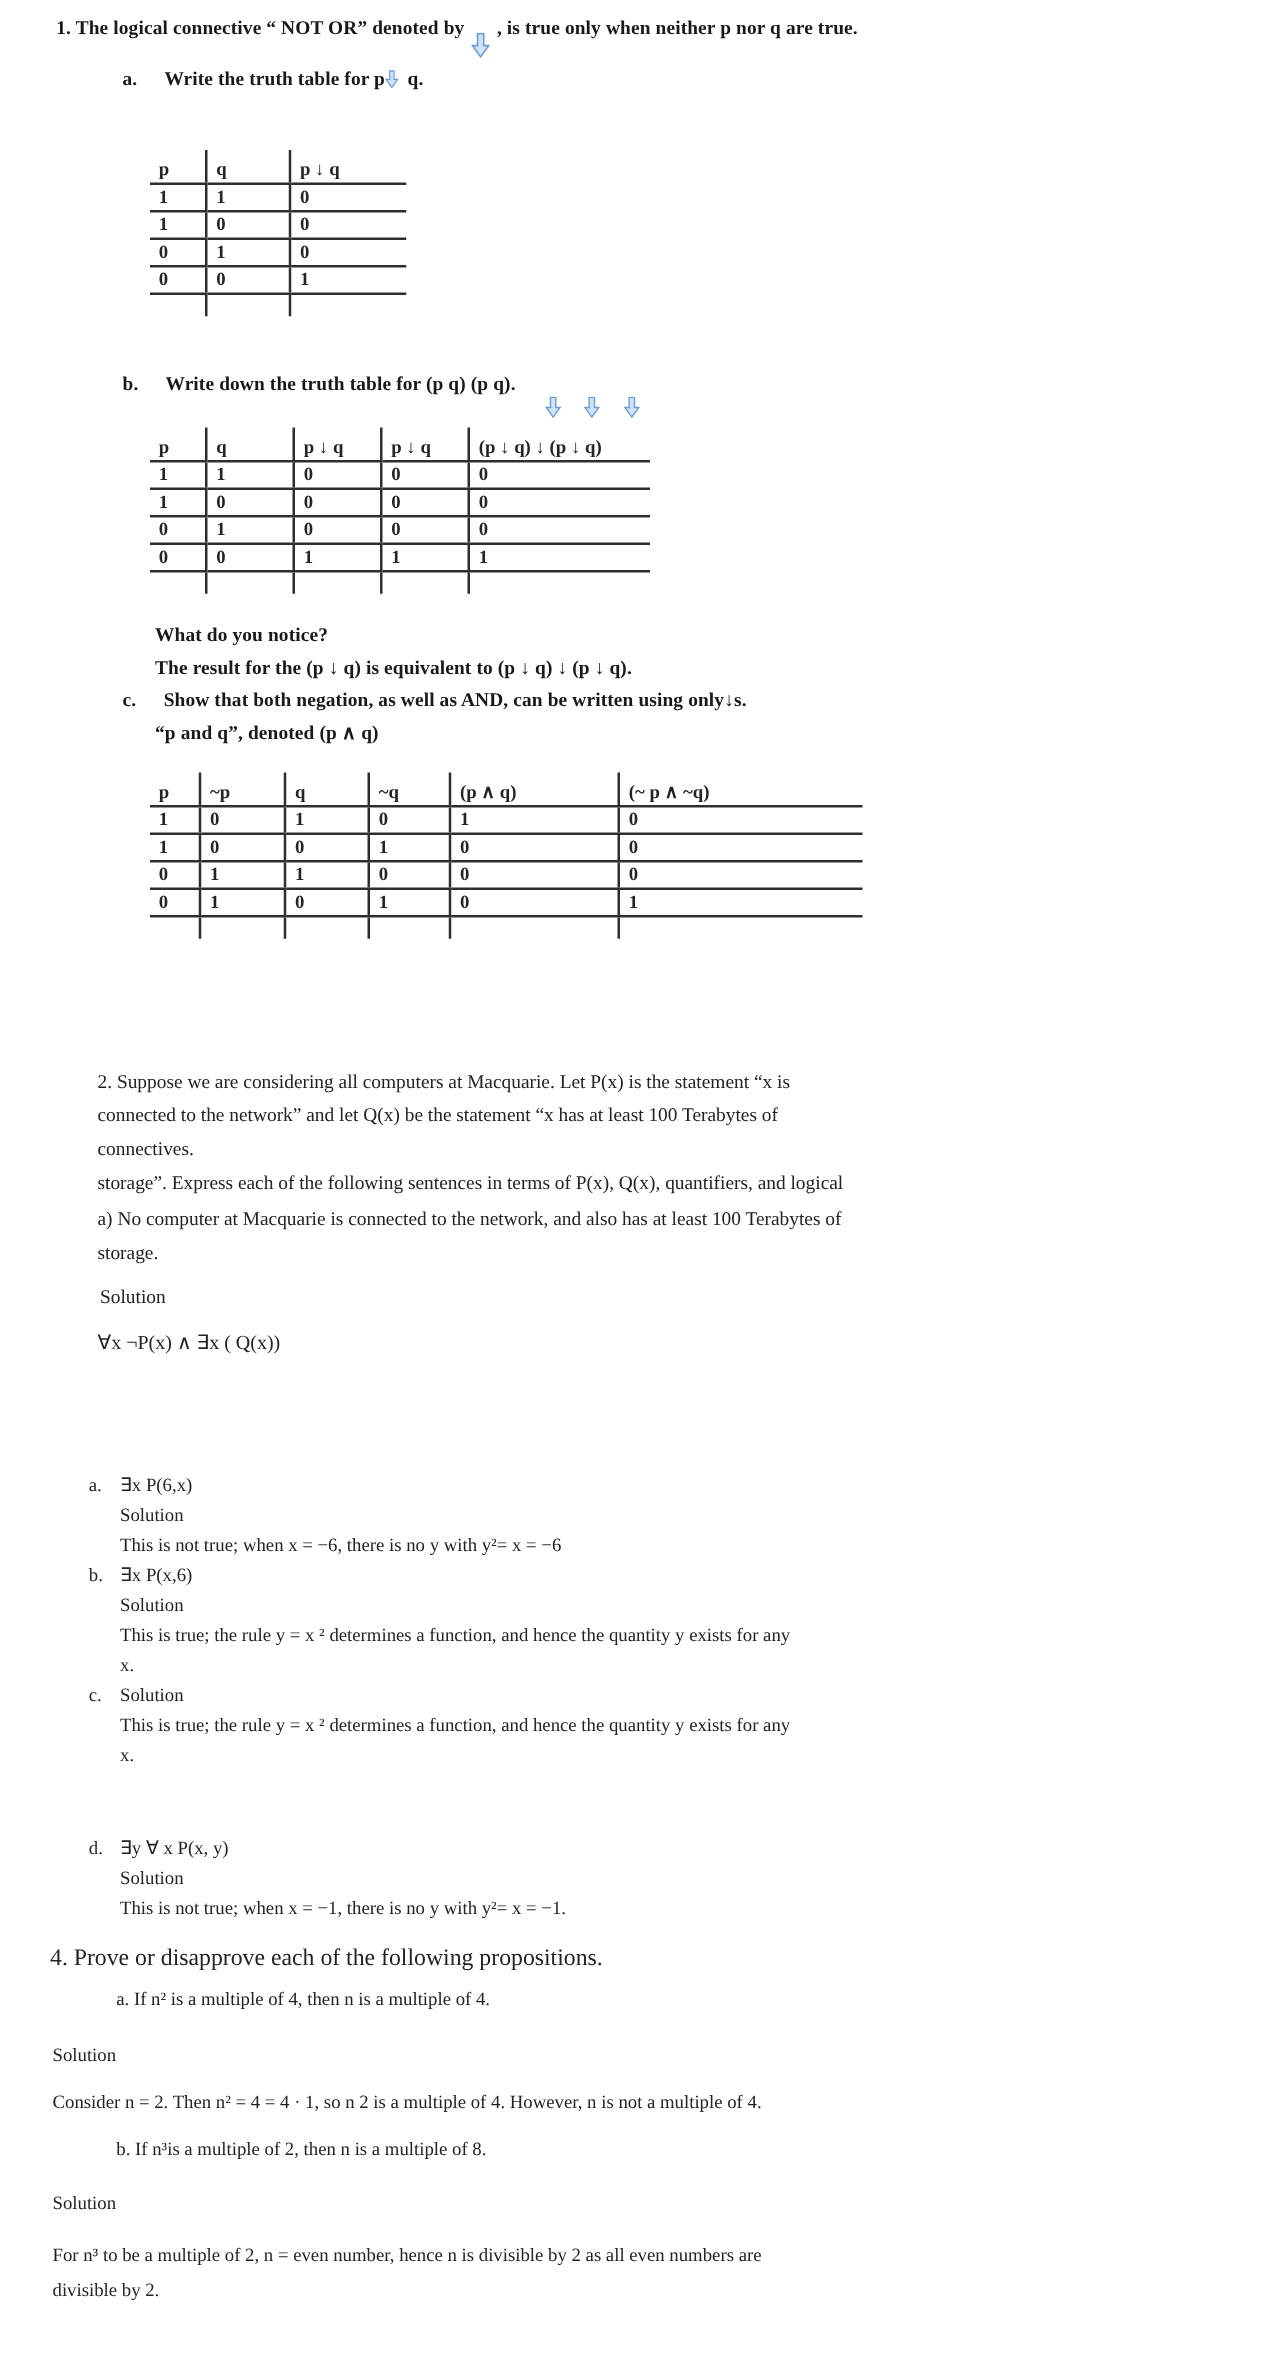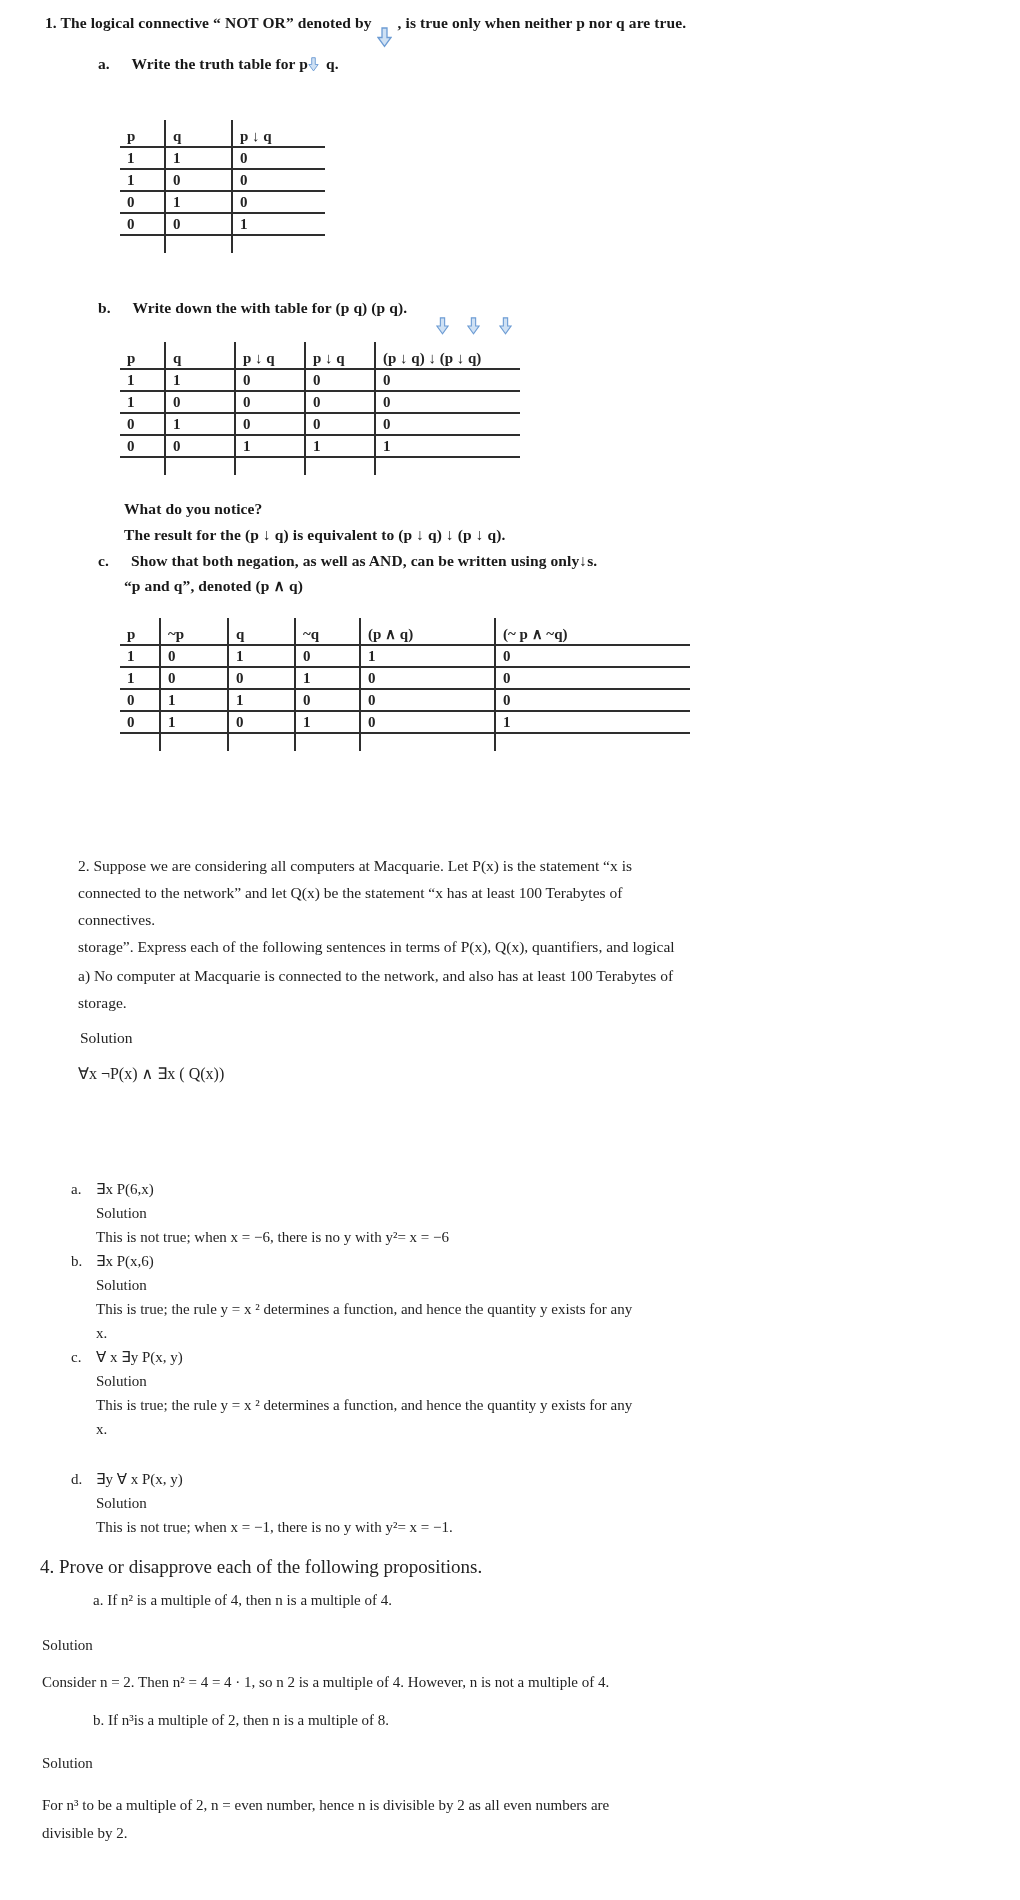--- a/index.html
+++ b/index.html
@@ -84,21 +84,21 @@
           <td></td>
           <td></td>
           <td></td>
         </tr>
       </tbody>
   </table>
 
   <div class="abs q1t" style="top:299px;left:98px;">
     <span class="lbl">b.</span>
     <span style="display:inline-block;width:14px;"></span>
-    <span>Write down the with table for (p q) (p q).</span>
+    <span>Write down the truth table for (p q) (p q).</span>
   </div>
 
   <div>
     <span class="arrow abs" style="left:436px;top:317px;"><svg width="13" height="18" viewBox="0 0 15 21">
           <path d="M5 1 h5 v9.5 h4 L7.5 19.5 1 10.5 h4 z"></path>
         </svg></span>
     <span class="arrow abs" style="left:467px;top:317px;"><svg width="13" height="18" viewBox="0 0 15 21">
           <path d="M5 1 h5 v9.5 h4 L7.5 19.5 1 10.5 h4 z"></path>
         </svg></span>
     <span class="arrow abs" style="left:499px;top:317px;"><svg width="13" height="18" viewBox="0 0 15 21">
@@ -256,21 +256,20 @@
   <div class="abs q3item" style="top:1249px;left:96px;">
     <span class="ilabel">b.</span>
     <div>∃x P(x,6)</div>
     <div>Solution</div>
     <div>This is true; the rule y = x ² determines a function, and hence the quantity y exists for any</div>
     <div>x.</div>
   </div>
 
   <div class="abs q3item" style="top:1345px;left:96px;">
     <span class="ilabel">c.</span>
-    <div>∀ x ∃y P(x, y)</div>
     <div>Solution</div>
     <div>This is true; the rule y = x ² determines a function, and hence the quantity y exists for any</div>
     <div>x.</div>
   </div>
 
   <div class="abs q3item" style="top:1467px;left:96px;">
     <span class="ilabel">d.</span>
     <div>∃y ∀ x P(x, y)</div>
     <div>Solution</div>
     <div>This is not true; when x = −1, there is no y with y²= x = −1.</div>

